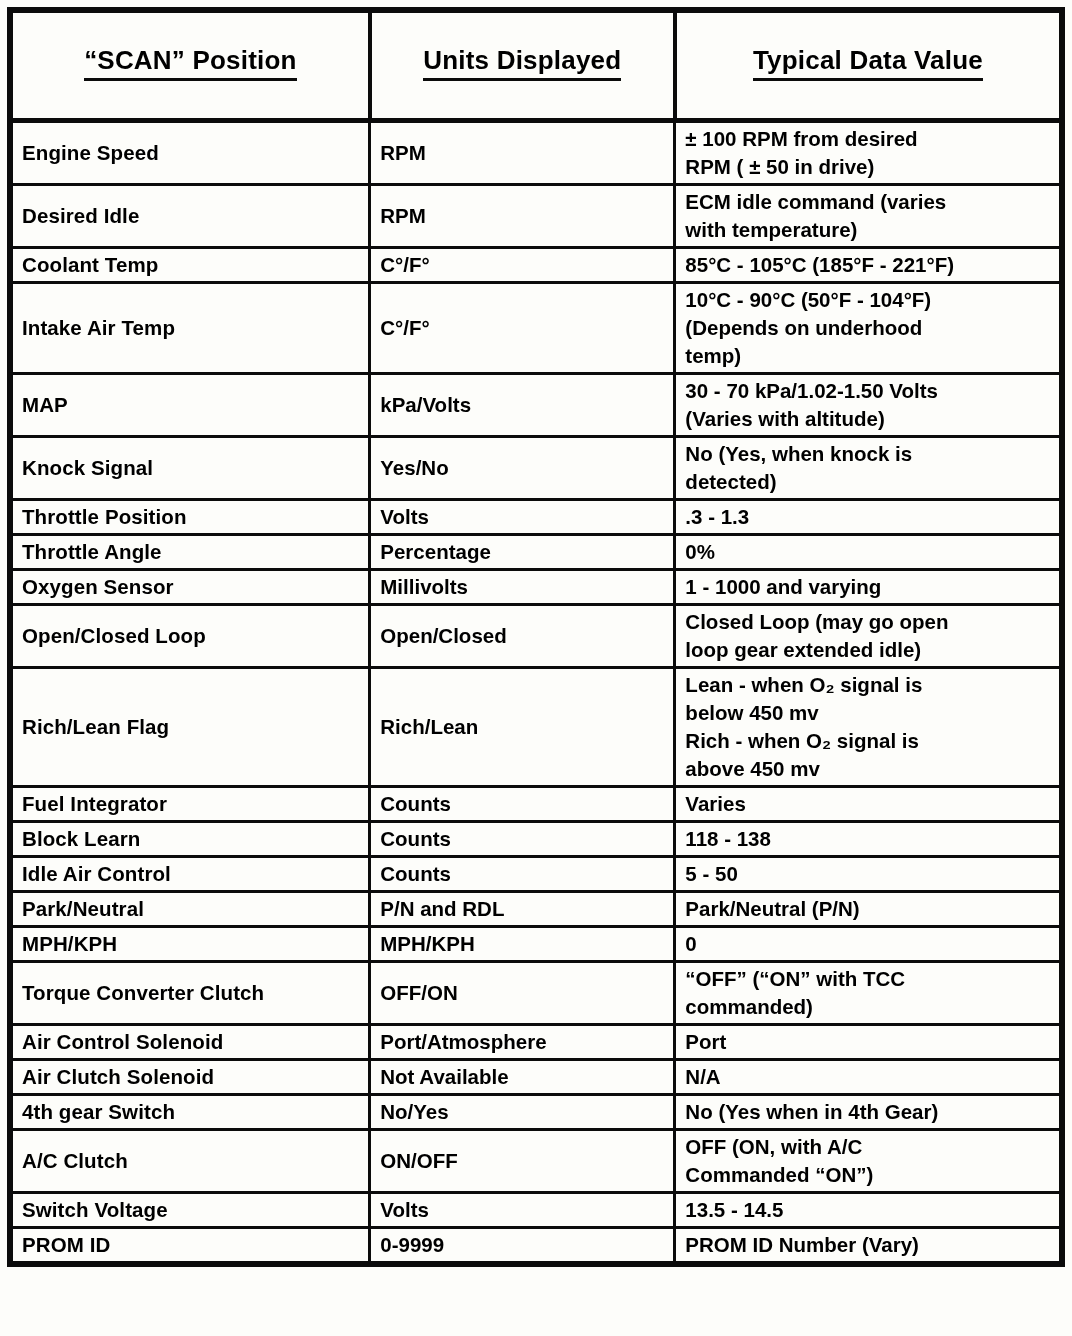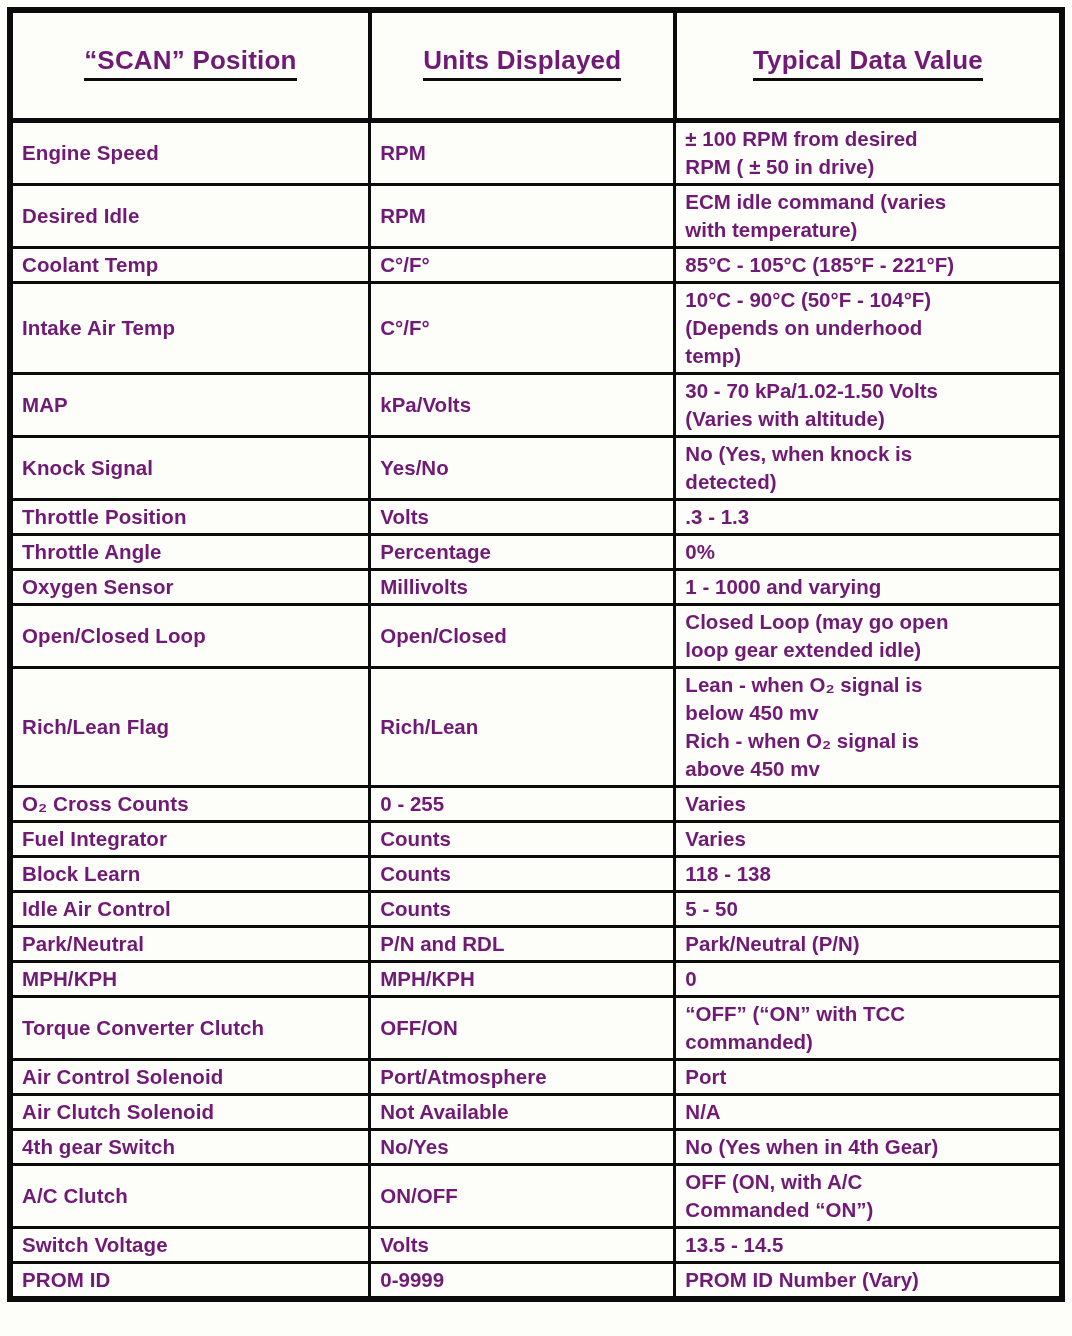--- a/index.html
+++ b/index.html
@@ -13,21 +13,21 @@
     min-height: 1336px;
     background: #fdfdfa;
     padding: 7px;
     font-family: "Liberation Sans", "DejaVu Sans", sans-serif;
   }
   table.scan-table {
     width: 100%;
     border-collapse: collapse;
     table-layout: fixed;
     border: 6px solid #0b0b0b;
-    color: #701a75;
+    color: #000000;
   }
   col.c-position { width: 34.2%; }
   col.c-units    { width: 29.0%; }
   col.c-value    { width: 36.8%; }
 
   th {
     border: 4px solid #0b0b0b;
     border-bottom-width: 5px;
     height: 110px;
     vertical-align: top;
@@ -136,25 +136,20 @@
         </tr>
         <tr>
           <td class="cell-position">Rich/Lean Flag</td>
           <td class="cell-units">Rich/Lean</td>
           <td class="cell-value">Lean - when O₂ signal is
 below 450 mv
 Rich - when O₂ signal is
 above 450 mv</td>
         </tr>
         <tr>
-          <td class="cell-position">O₂ Cross Counts</td>
-          <td class="cell-units">0 - 255</td>
-          <td class="cell-value">Varies</td>
-        </tr>
-        <tr>
           <td class="cell-position">Fuel Integrator</td>
           <td class="cell-units">Counts</td>
           <td class="cell-value">Varies</td>
         </tr>
         <tr>
           <td class="cell-position">Block Learn</td>
           <td class="cell-units">Counts</td>
           <td class="cell-value">118 - 138</td>
         </tr>
         <tr>

